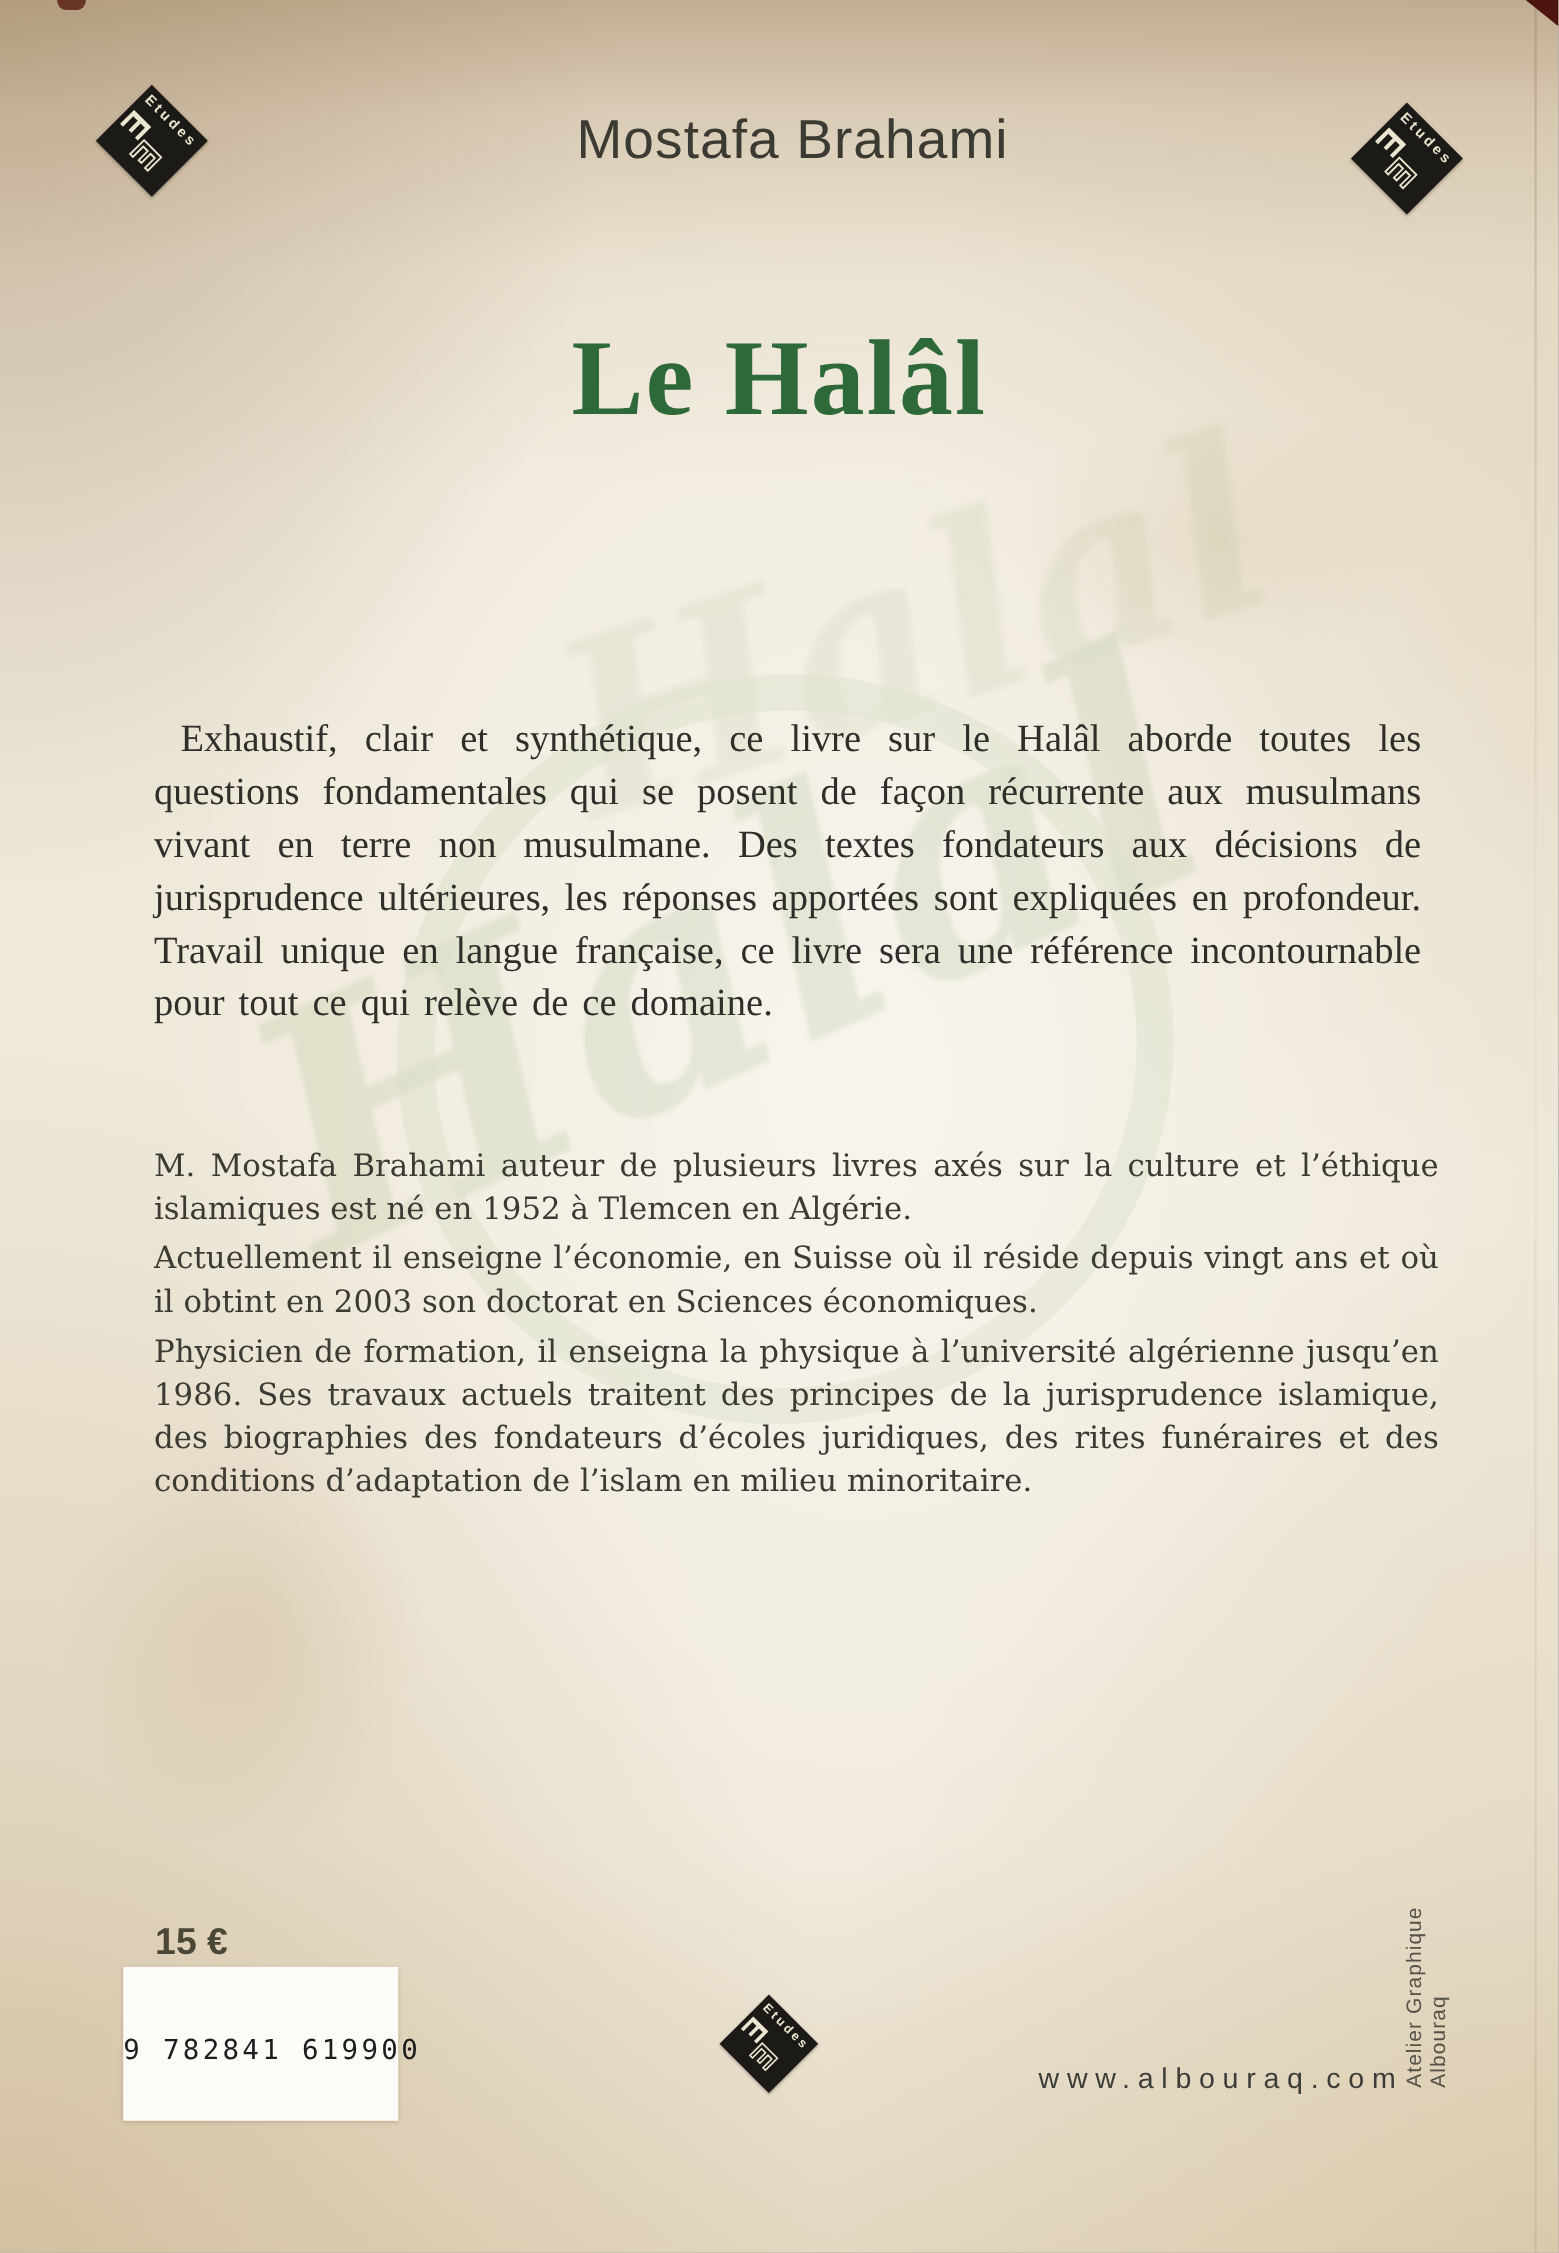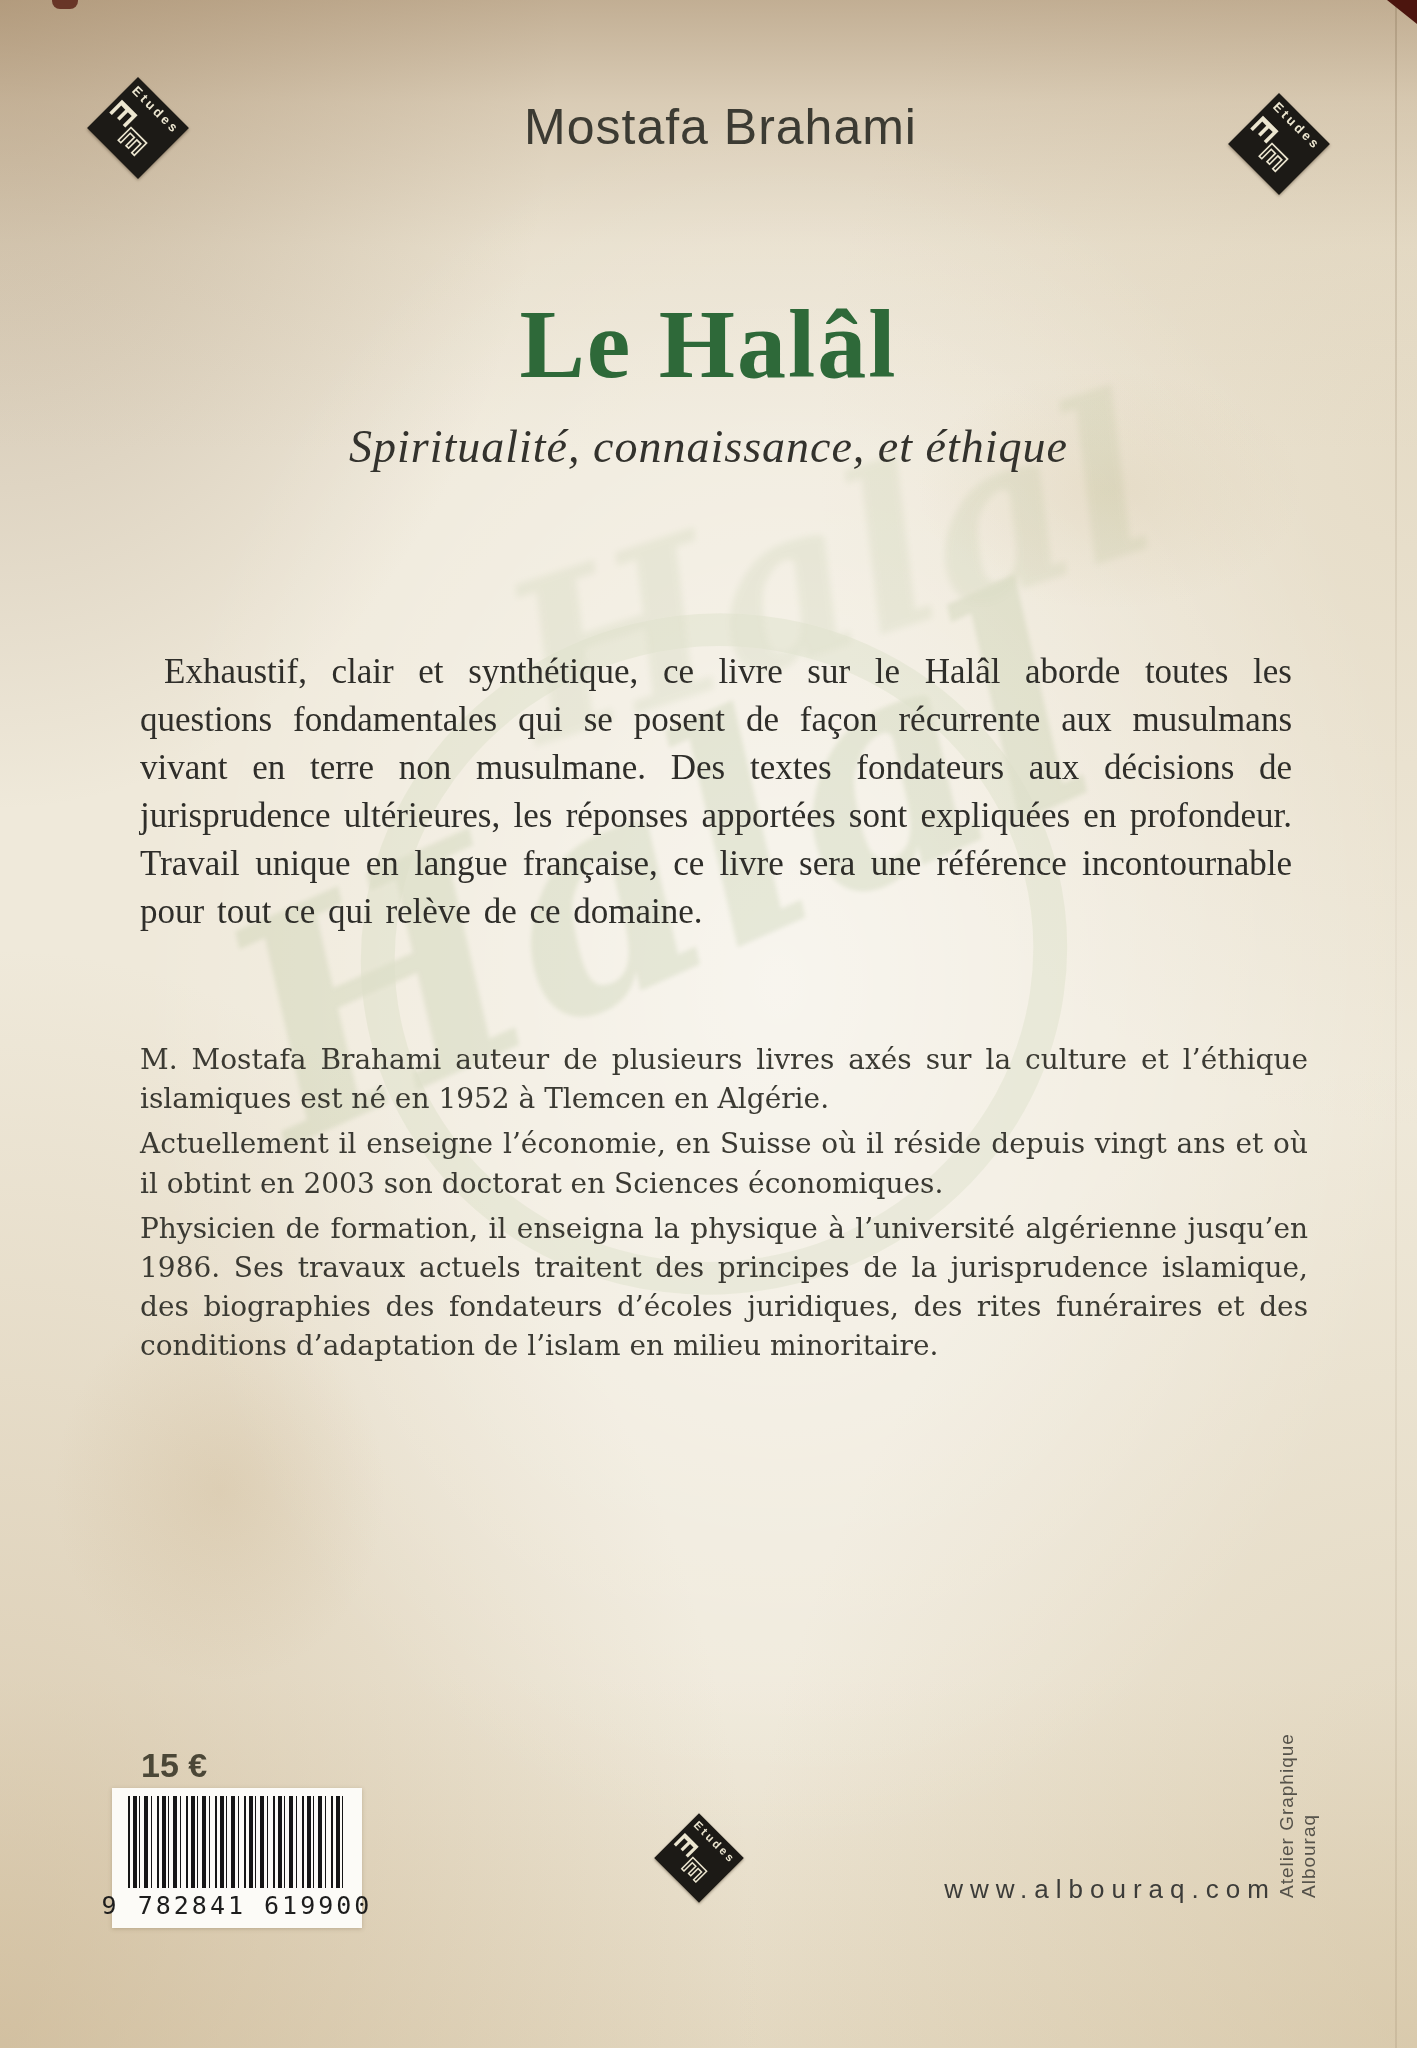--- a/index.html
+++ b/index.html
@@ -73,21 +73,21 @@
     font-family:"DejaVu Serif", serif;
     font-size:28px;line-height:1.40;color:#3b3a33;text-align:justify;}
   .bio p{margin:0 0 6px 0;}
 
   
   .price{position:absolute;left:141px;top:1746px;
     font-family:"Liberation Sans", sans-serif;font-weight:bold;
     font-size:34px;color:#4b4737;}
   .barcode-box{position:absolute;left:112px;top:1788px;width:250px;height:140px;
     background:#fcfbf7;box-shadow:0 1px 4px rgba(90,70,40,0.25);
-    display:flex;flex-direction:column;align-items:center;padding-top:8px;box-sizing:border-box;}
+    display:flex;flex-direction:row;align-items:center;padding-top:8px;box-sizing:border-box;}
   .bars{width:218px;height:92px;
     background:
       repeating-linear-gradient(90deg,#161616 0 2px,transparent 2px 5px,#161616 5px 9px,transparent 9px 11px,#161616 11px 12px,transparent 12px 16px,#161616 16px 20px,transparent 20px 23px,#161616 23px 24px,transparent 24px 29px);}
   .barcode-digits{margin-top:3px;font-family:"DejaVu Sans Mono", monospace;
     font-size:25px;color:#1d1d1d;letter-spacing:3px;white-space:pre;}
   .website{position:absolute;left:940px;top:1874px;width:340px;text-align:center;
     font-family:"Liberation Sans", sans-serif;font-size:26px;color:#3c3c39;
     letter-spacing:7px;}
   .credit-vertical{position:absolute;left:1276px;top:1688px;height:210px;
     font-family:"Liberation Sans", sans-serif;font-size:19px;color:#55524a;
@@ -127,21 +127,20 @@
   <div class="etudes-logo logo-tr">
     <div class="etudes-diamond sz">
       <span class="etudes-word">Etudes</span>
       <span class="e-glyph e1">E</span>
       <span class="e-glyph e2">E</span>
     </div>
   </div>
 
   <div class="author">Mostafa Brahami</div>
   <div class="title">Le Halâl</div>
-  <div class="subtitle">Spiritualité, connaissance, et éthique</div>
 
   <div class="description">Exhaustif, clair et synthétique, ce livre sur le Halâl aborde toutes les questions fondamentales qui se posent de façon récurrente aux musulmans vivant en terre non musulmane. Des textes fondateurs aux décisions de jurisprudence ultérieures, les réponses apportées sont expliquées en profondeur. Travail unique en langue française, ce livre sera une référence incontournable pour tout ce qui relève de ce domaine.</div>
 
   <div class="bio">
     <p>M. Mostafa Brahami auteur de plusieurs livres axés sur la culture et l’éthique islamiques est né en 1952 à Tlemcen en Algérie.</p>
     <p>Actuellement il enseigne l’économie, en Suisse où il réside depuis vingt ans et où il obtint en 2003 son doctorat en Sciences économiques.</p>
     <p>Physicien de formation, il enseigna la physique à l’université algérienne jusqu’en 1986. Ses travaux actuels traitent des principes de la jurisprudence islamique, des biographies des fondateurs d’écoles juridiques, des rites funéraires et des conditions d’adaptation de l’islam en milieu minoritaire.</p>
   </div>
 
   <div class="price">15 €</div>

